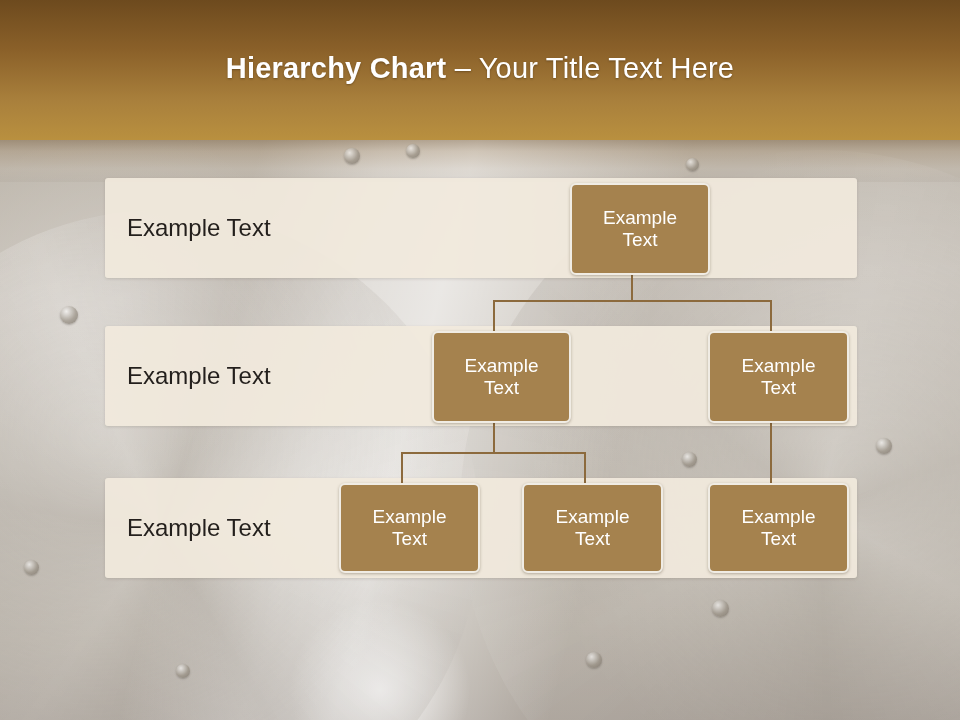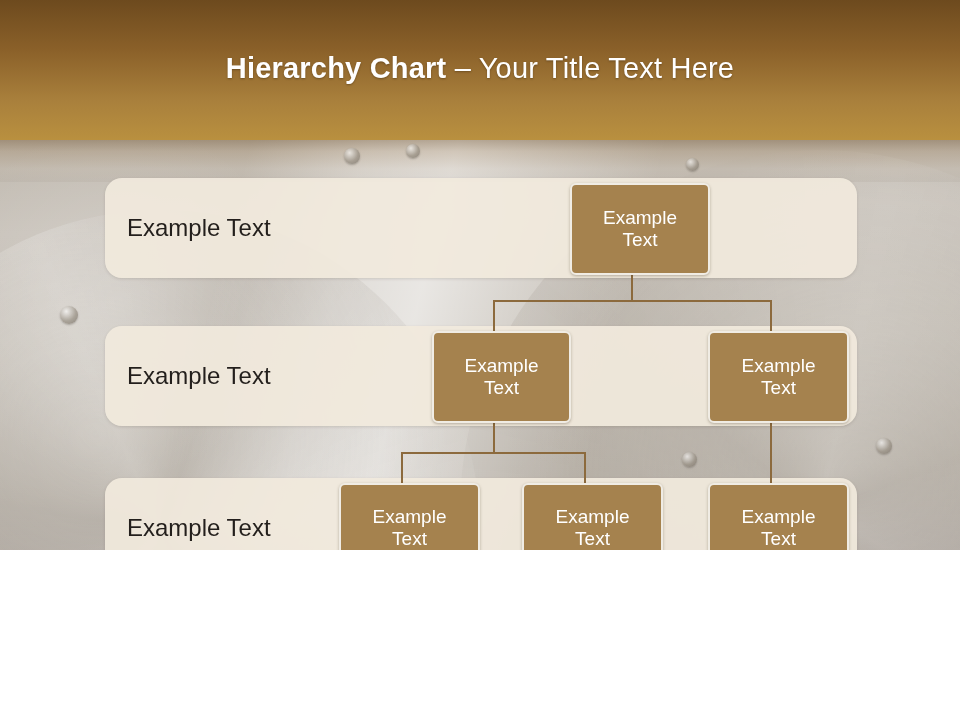--- a/index.html
+++ b/index.html
@@ -6,21 +6,21 @@
     margin: 0;
     padding: 0;
     background: #ffffff;
   }
   body {
     font-family: "Liberation Sans", sans-serif;
   }
   .slide {
     position: relative;
     width: 960px;
-    height: 550px;
+    height: 720px;
     overflow: hidden;
     background: #701a75;
   }
 
   
   .bg {
     position: absolute;
     inset: 0;
     background:
       
@@ -110,21 +110,21 @@
   .title-text .strong { font-weight: bold; }
   .title-text .light { font-weight: normal; }
 
   
   .row {
     position: absolute;
     left: 105px;
     width: 752px;
     height: 100px;
     background: rgba(241,233,221,0.93);
-    border-radius: 17px;
+    border-radius: 3px;
     box-shadow: 0 1px 3px rgba(90,80,68,0.18);
   }
   .row-label {
     position: absolute;
     left: 22px;
     top: 50%;
     transform: translateY(-50%);
     font-size: 24px;
     color: #231f1c;
     white-space: nowrap;

